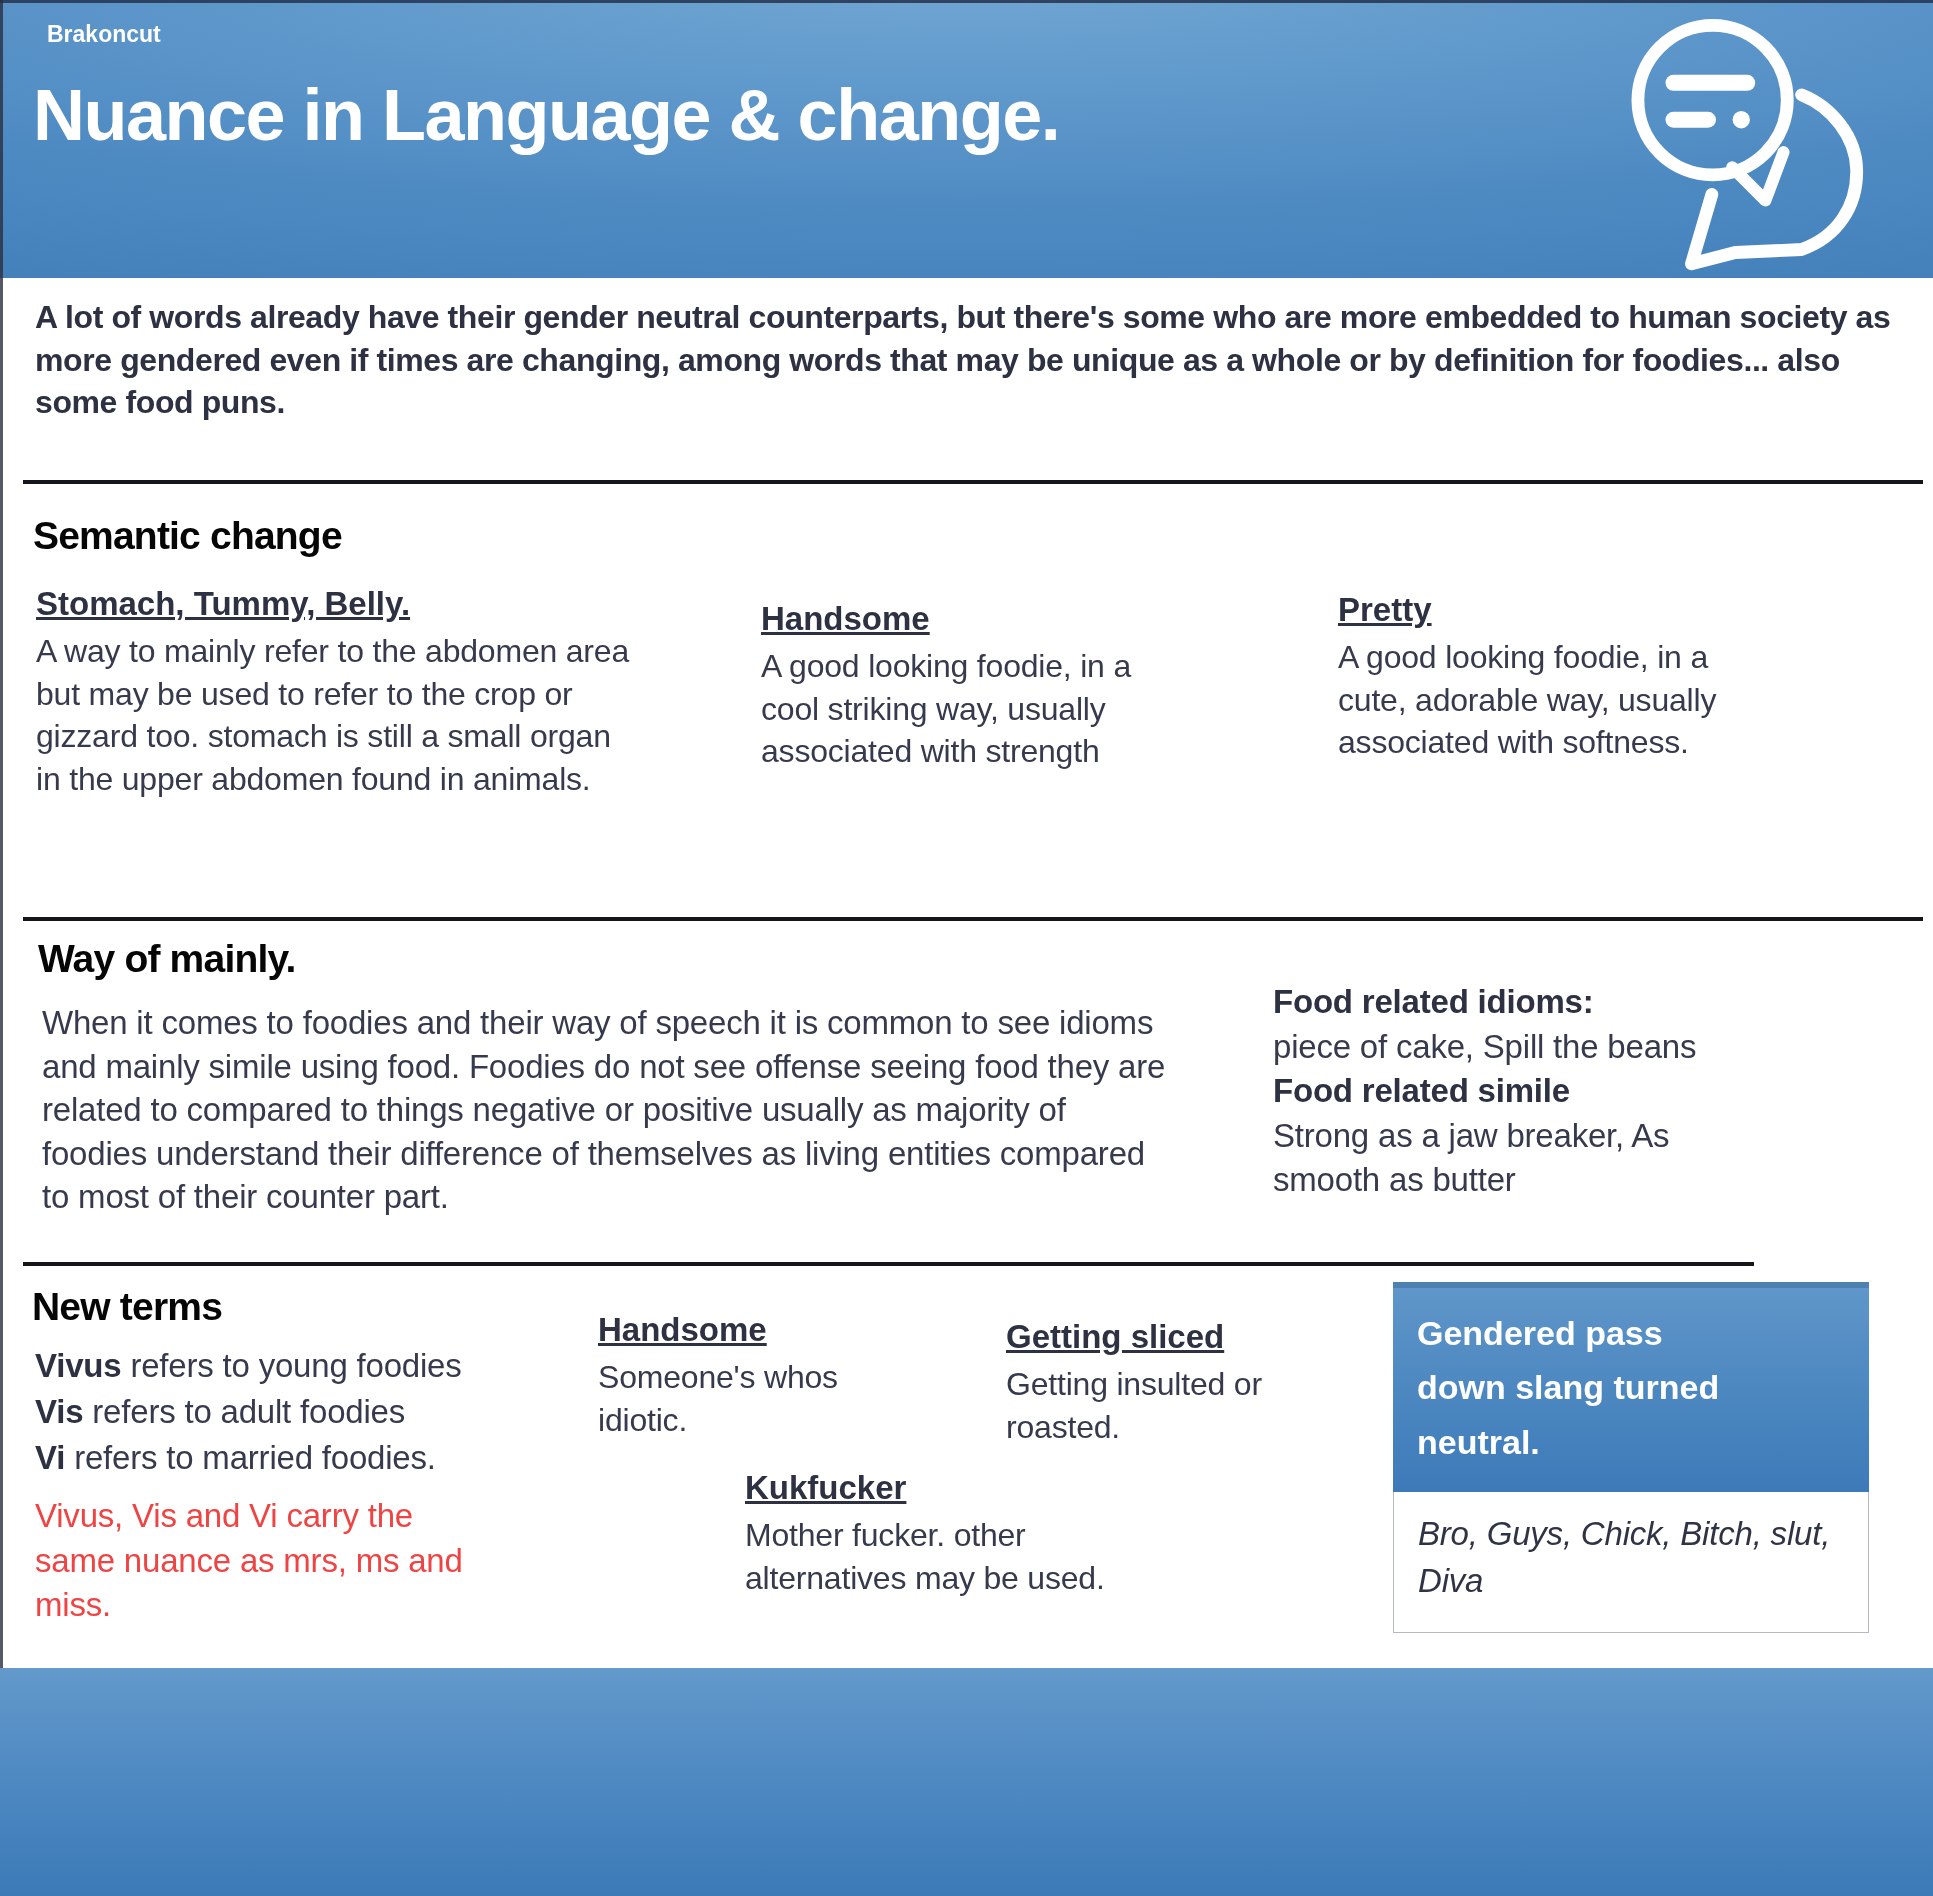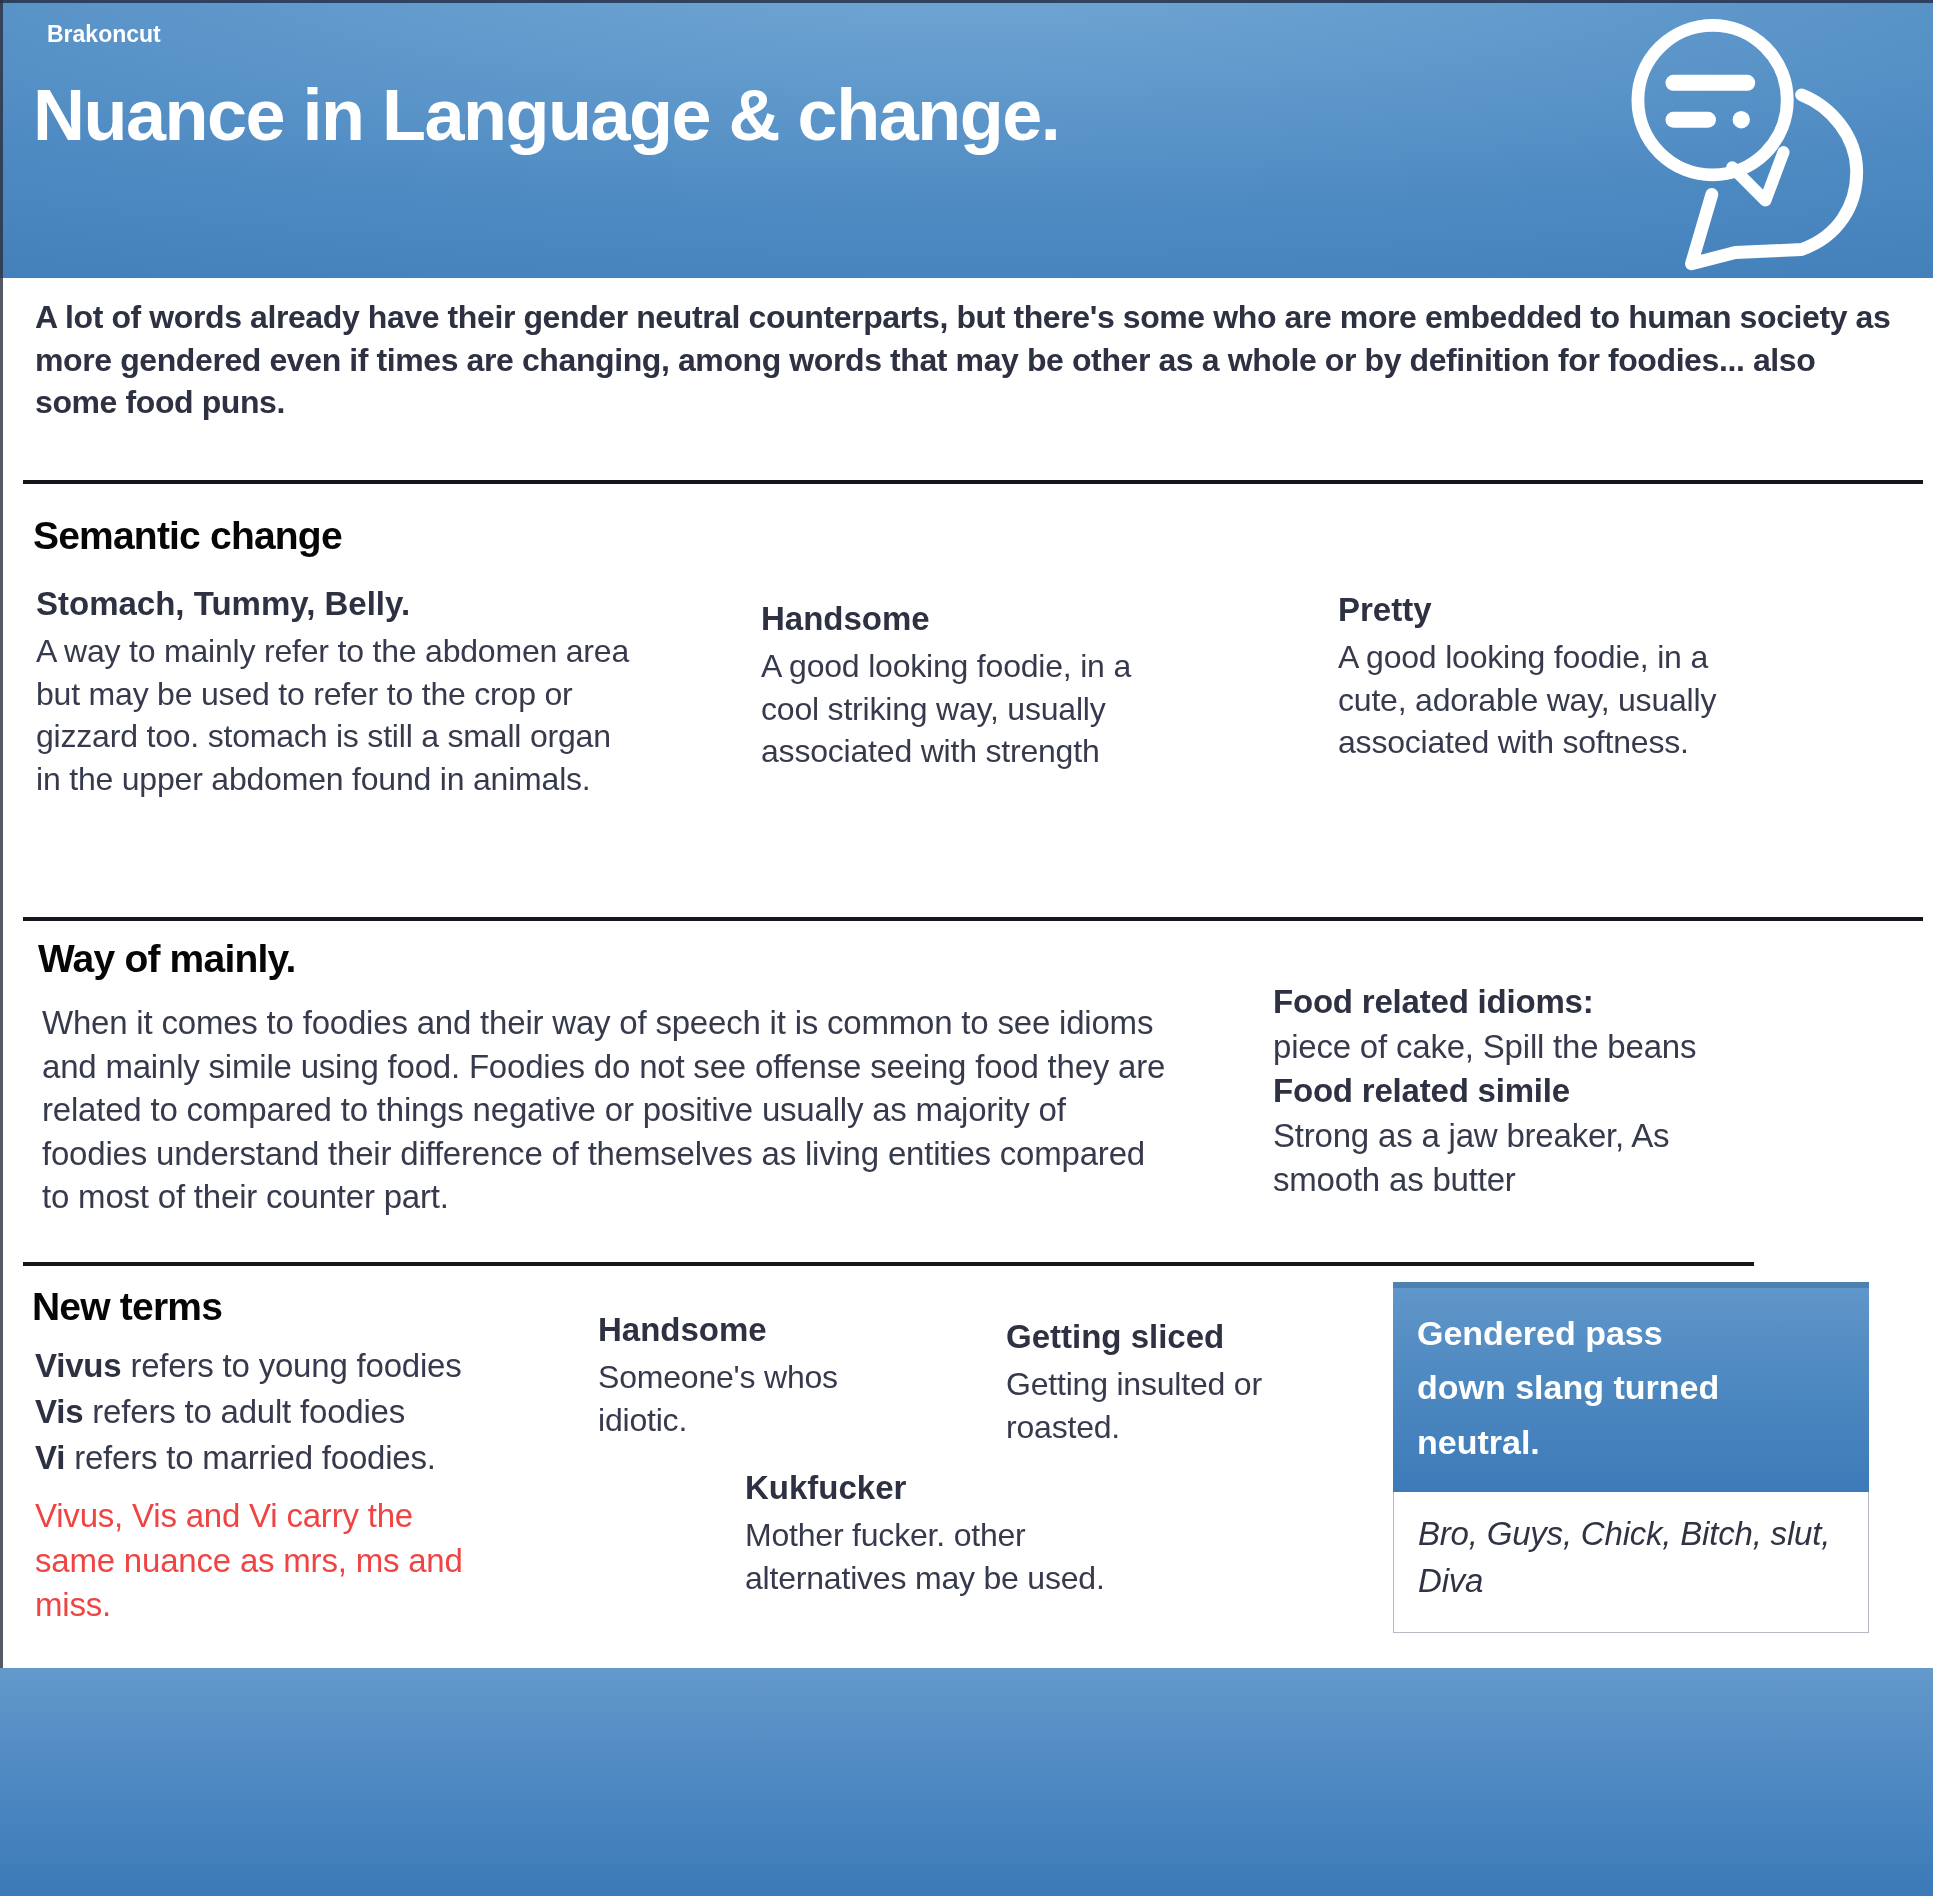--- a/index.html
+++ b/index.html
@@ -35,21 +35,21 @@
   
   .divider{position:absolute;height:3.8px;background:#14161b;}
   .divider-1{left:22.7px;top:480px;width:1900px;}
   .divider-2{left:22.7px;top:917px;width:1900px;}
   .divider-3{left:22.7px;top:1262px;width:1731px;}
   
   .section-heading{
     position:absolute;font-size:39px;font-weight:bold;color:#060606;letter-spacing:-0.8px;white-space:nowrap;
   }
   .entry{position:absolute;}
-  .entry .term{font-size:33px;font-weight:bold;color:#2d3142;margin-bottom:6px;line-height:1.25;}
+  .entry .term{font-size:33px;font-weight:bold;color:#2d3142;margin-bottom:6px;line-height:1.25;text-decoration:underline;}
   .entry .def{font-size:32px;color:#363a4c;line-height:1.33;letter-spacing:-0.2px;}
   
   .sem-col1{left:36px;top:583px;width:597px;}
   .sem-col2{left:761px;top:598px;width:412px;}
   .sem-col3{left:1338px;top:589px;width:423px;}
   
   .way-heading{left:38px;top:937px;}
   .way-para{
     position:absolute;left:42px;top:1001px;width:1133px;
     font-size:33px;color:#363a4c;line-height:1.32;letter-spacing:-0.2px;
@@ -103,21 +103,21 @@
 
         <line x1="88" y1="92" x2="186" y2="92" stroke="#ffffff" stroke-width="21" stroke-linecap="round"></line>
         <line x1="88" y1="141" x2="134" y2="141" stroke="#ffffff" stroke-width="21" stroke-linecap="round"></line>
         <circle cx="178" cy="141" r="11.5" fill="#ffffff"></circle>
       </svg>
     </div>
   </div>
   <div class="edge-top"></div>
   <div class="edge-left"></div>
 
-  <div class="intro">A lot of words already have their gender neutral counterparts, but there's some who are more embedded to human society as more gendered even if times are changing, among words that may be other as a whole or by definition for foodies... also some food puns.</div>
+  <div class="intro">A lot of words already have their gender neutral counterparts, but there's some who are more embedded to human society as more gendered even if times are changing, among words that may be unique as a whole or by definition for foodies... also some food puns.</div>
 
   <div class="divider divider-1"></div>
 
   <div class="section-heading" style="left:33px;top:514px;">Semantic change</div>
 
   <div class="entry sem-col1">
     <div class="term">Stomach, Tummy, Belly.</div>
     <div class="def">A way to mainly refer to the abdomen area but may be used to refer to the crop or gizzard too. stomach is still a small organ in the upper abdomen found in animals.</div>
   </div>
   <div class="entry sem-col2">

